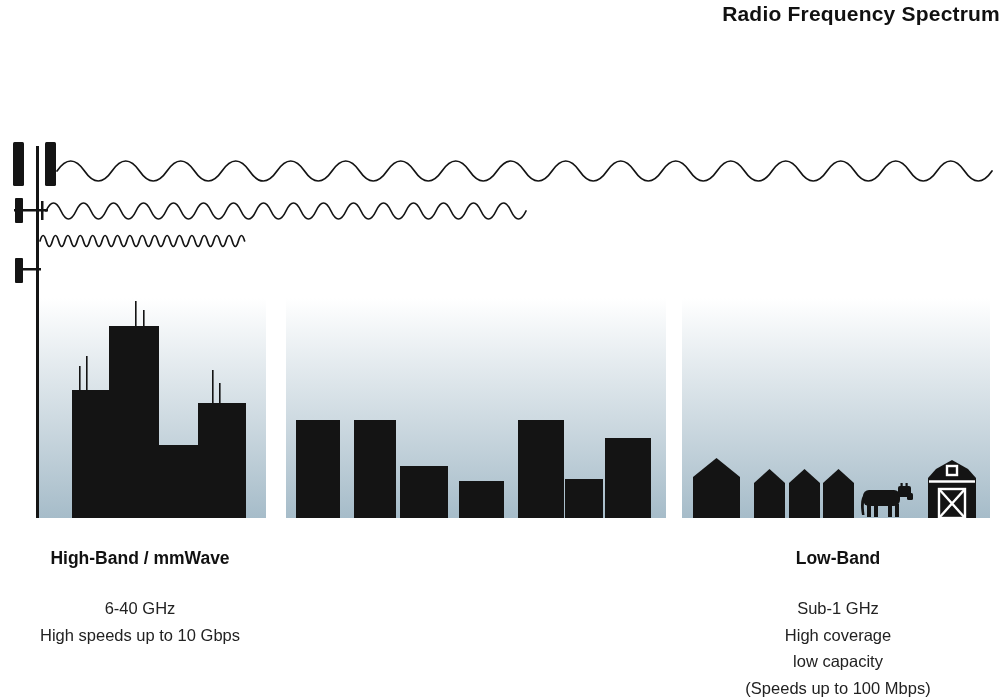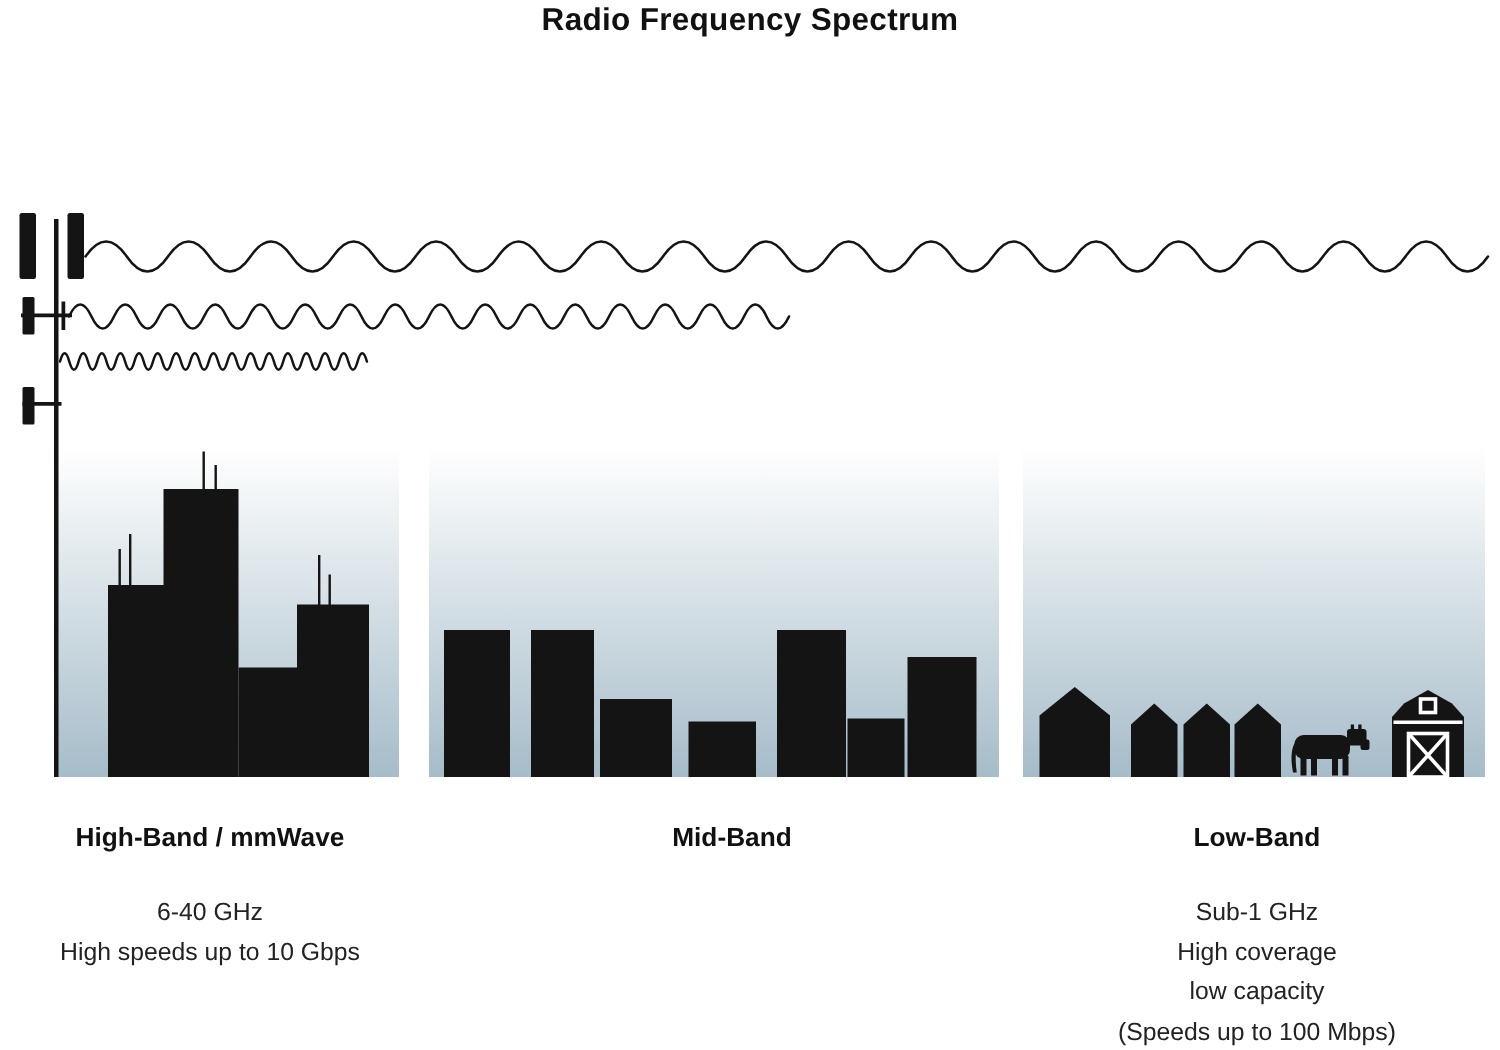--- a/index.html
+++ b/index.html
@@ -10,21 +10,21 @@
     background: #ffffff;
     overflow: hidden;
     font-family: "Liberation Sans", "DejaVu Sans", sans-serif;
     color: var(--text, #1f1f1f);
   }
   .title {
     position: absolute;
     top: 2px;
     left: 0;
     width: 1000px;
-    text-align: center;
+    text-align: right;
     font-size: 21px;
     font-weight: 700;
     letter-spacing: 0.2px;
     color: #111;
   }
   .scene {
     position: absolute;
     top: 0;
     left: 0;
   }
@@ -139,21 +139,20 @@
     </g>
   </svg>
 
   <div class="band-label" style="left:-60px">
     <div class="band-name">High-Band / mmWave</div>
     <div class="band-line">6-40 GHz</div>
     <div class="band-line">High speeds up to 10 Gbps</div>
   </div>
 
   <div class="band-label" style="left:288px">
-    <div class="band-name">Mid-Band</div>
   </div>
 
   <div class="band-label" style="left:638px">
     <div class="band-name">Low-Band</div>
     <div class="band-line">Sub-1 GHz</div>
     <div class="band-line">High coverage</div>
     <div class="band-line">low capacity</div>
     <div class="band-line">(Speeds up to 100 Mbps)</div>
   </div>
 

